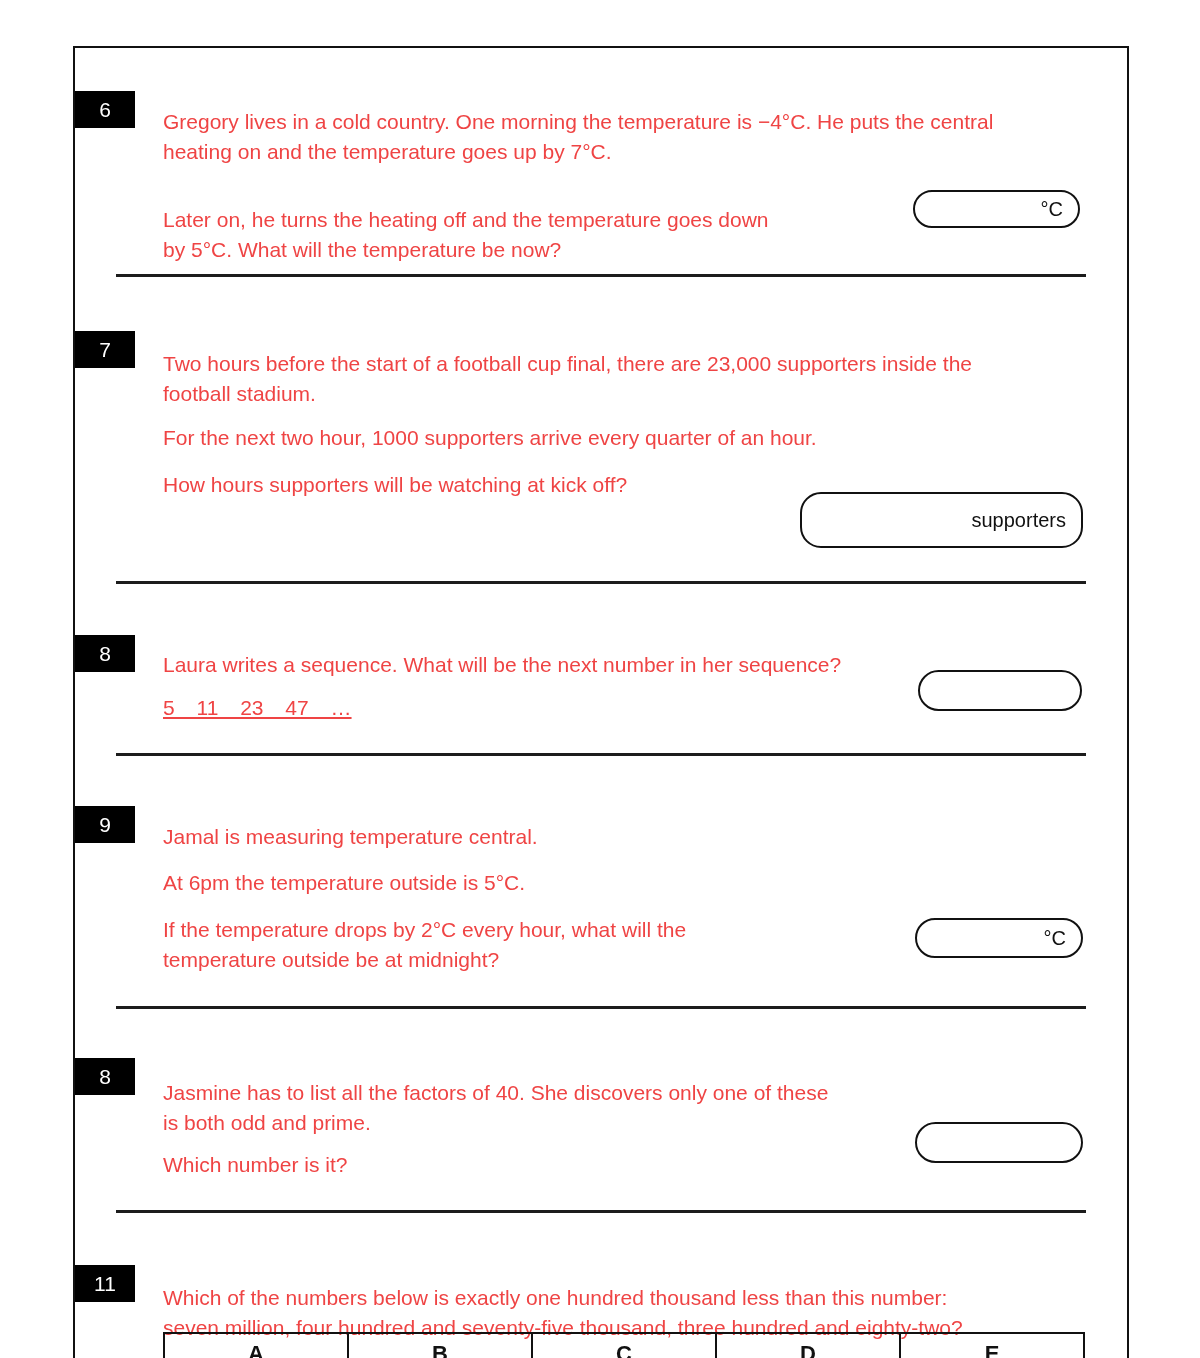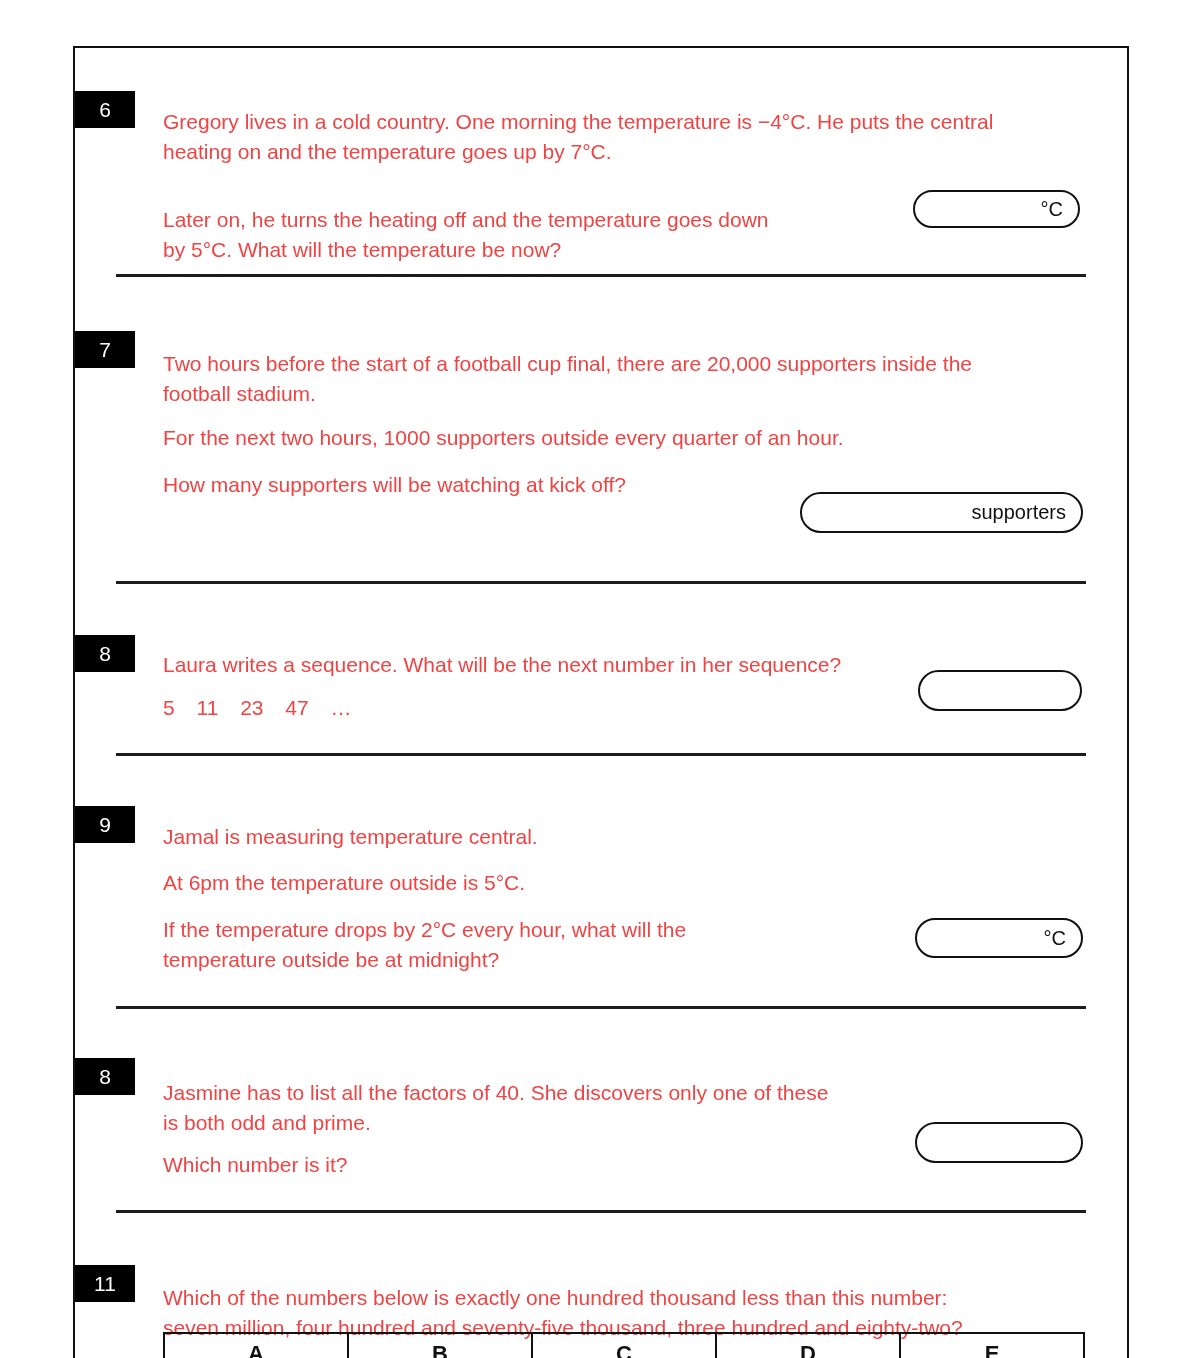--- a/index.html
+++ b/index.html
@@ -14,21 +14,21 @@
   }
   .numbox{
     position:absolute;left:75px;width:60px;height:37px;background:#000;
     color:#fff;display:flex;align-items:center;justify-content:center;
     font-size:21px;z-index:2;
   }
   .para{
     position:absolute;left:163px;width:950px;
     white-space:pre-line;font-size:21px;line-height:30px;color:#ef4444;
   }
-  .seq{word-spacing:16px;}
+  .seq{word-spacing:16px;text-decoration:underline;}
   .ans{
     position:absolute;box-sizing:border-box;background:#fff;
     border:2.5px solid #111;border-radius:21px;
     display:flex;align-items:center;justify-content:flex-end;
     padding-right:15px;font-size:20px;color:#111;
   }
   .divider{
     position:absolute;left:116px;width:970px;height:3px;background:#1c1c1c;
   }
   .choice-table{
@@ -56,25 +56,25 @@
   <div class="ans" style="left:913px;top:190px;width:167px;height:38px">
     <span>°C</span>
   </div>
   <div class="divider" style="top:274px"></div>
 </section>
 
 <section>
   <div class="numbox" style="top:331px">
     <span>7</span>
   </div>
-  <p class="para" style="top:328px">Two hours before the start of a football cup final, there are 20,000 supporters inside the
+  <p class="para" style="top:328px">Two hours before the start of a football cup final, there are 23,000 supporters inside the
 football stadium.</p>
-  <p class="para" style="top:402px">For the next two hours, 1000 supporters outside every quarter of an hour.</p>
-  <p class="para" style="top:449px">How many supporters will be watching at kick off?</p>
-  <div class="ans" style="left:800px;top:492px;width:283px;height:41px">
+  <p class="para" style="top:402px">For the next two hour, 1000 supporters arrive every quarter of an hour.</p>
+  <p class="para" style="top:449px">How hours supporters will be watching at kick off?</p>
+  <div class="ans" style="left:800px;top:492px;width:283px;height:56px">
     <span>supporters</span>
   </div>
   <div class="divider" style="top:581px"></div>
 </section>
 
 <section>
   <div class="numbox" style="top:635px">
     <span>8</span>
   </div>
   <p class="para" style="top:629px">Laura writes a sequence. What will be the next number in her sequence?</p>

